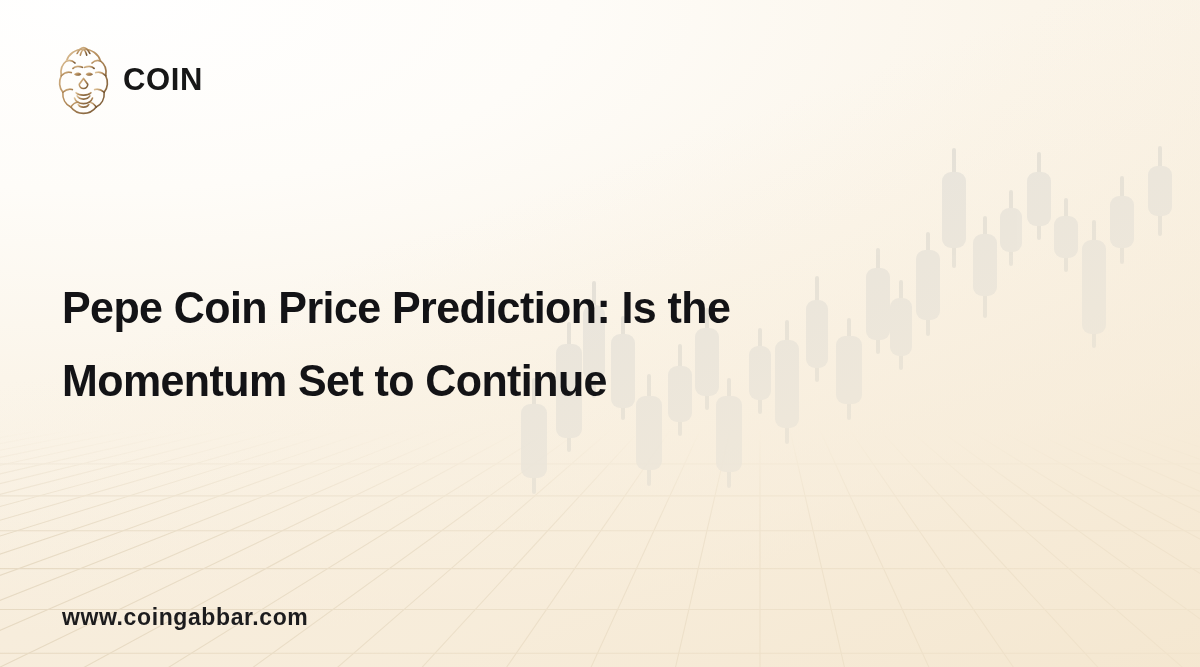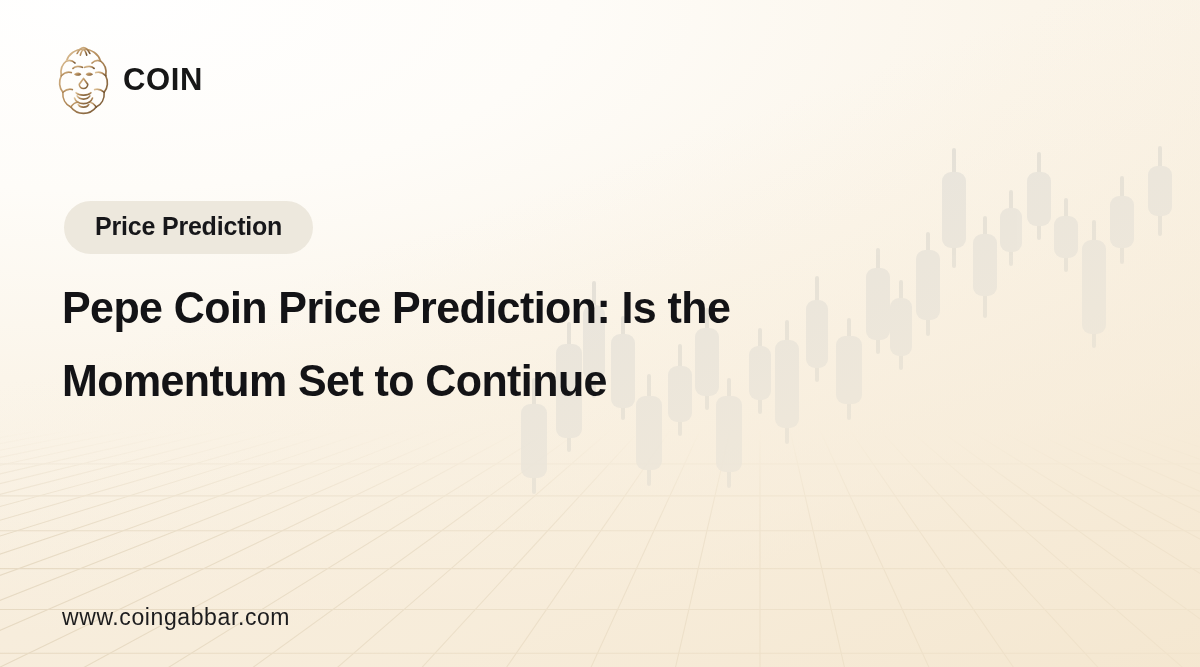--- a/index.html
+++ b/index.html
@@ -56,21 +56,21 @@
     font-size:45px; font-weight:bold; color:#131316;
     line-height:1.62; letter-spacing:-0.6px;
     transform:scaleX(0.955); transform-origin:left top;
   }
   .headline-line { display:block; white-space:nowrap; }
 
   
   #site-url {
     position:absolute; left:62px; top:604px;
     font-size:23px; color:#1C1C1E; letter-spacing:0.6px;
-    font-weight:400;
+    font-weight:700;
   }
 </style>
 </head>
 <body>
 
 <div id="banner">
 
   <svg id="chart-layer" viewBox="0 0 1200 667" xmlns="http://www.w3.org/2000/svg" aria-hidden="true">
     <defs>
       <linearGradient id="gridFade" x1="0" y1="1" x2="0" y2="0">
@@ -287,23 +287,20 @@
 
         <path d="M33 100 C38 114 62 114 67 100"></path>
         <path d="M40 112 C44 119 56 119 60 112"></path>
       </g>
     </svg>
     <div id="logo-word">
       <span class="logo-line">COIN</span>
     </div>
   </div>
 
-  <div id="badge">
-    <span id="badge-label">Price Prediction</span>
-  </div>
 
   <h1 id="headline">
     <span class="headline-line">Pepe Coin Price Prediction: Is the</span>
     <span class="headline-line">Momentum Set to Continue</span>
   </h1>
 
   <div id="site-url">www.coingabbar.com</div>
 
 </div>
 

